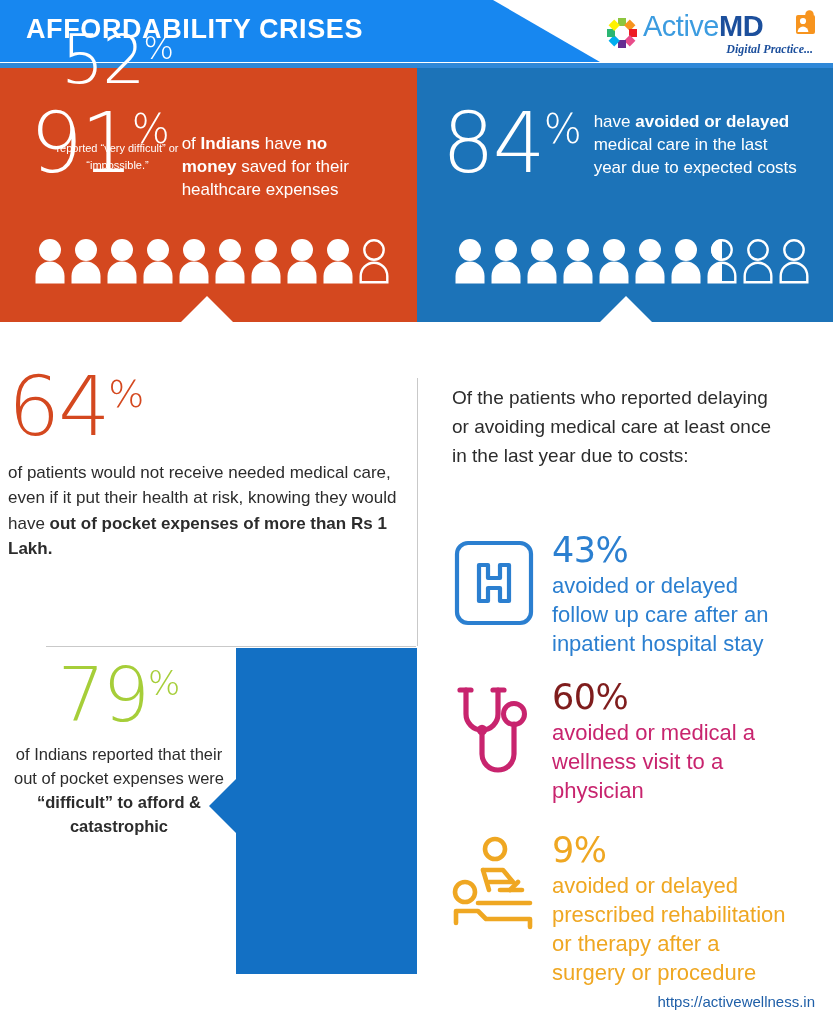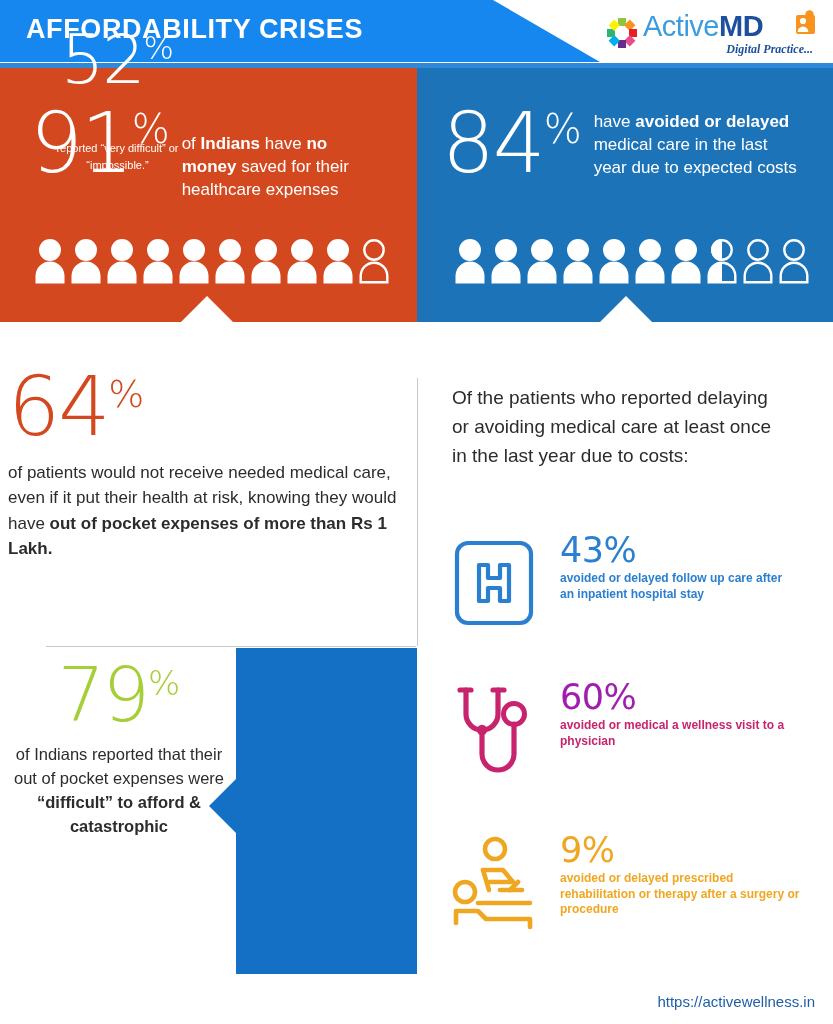--- a/index.html
+++ b/index.html
@@ -70,23 +70,23 @@
   .vdivider { position:absolute; left:417px; top:378px; width:1px; height:268px; background:#c9c9c9; }
   .hdivider { position:absolute; left:46px; top:646px; width:370px; height:1px; background:#c9c9c9; }
 
   
   .intro { position:absolute; left:452px; top:383px; width:330px;
            font-size:19px; line-height:1.53; color:#2c2c2c; }
 
   
   .ritem { position:absolute; display:flex; align-items:flex-start; }
   .ricon { width:84px; flex:none; display:flex; align-items:center; justify-content:center; }
-  .rtext { margin-left:24px; }
+  .rtext { margin-left:16px; }
   .rnum { font-size:35px; line-height:1.02; font-weight:400; font-family:"DejaVu Sans", sans-serif; letter-spacing:-0.5px; }
-  .rdesc { font-size:12px; line-height:1.32; margin-top:2px;font-weight:bold; }
+  .rdesc { font-size:22px; line-height:1.32; margin-top:2px; }
 
   
   .sec79 { position:absolute; left:10px; top:660px; width:218px; text-align:center; }
   .num79 { font-size:74px; line-height:0.96; color:#a6ce39; font-weight:300;
            font-family:"DejaVu Sans", sans-serif; letter-spacing:-2px; }
   .num79 .pct { font-size:34px; vertical-align:super; letter-spacing:0; }
   .txt79 { margin-top:12px; font-size:16.5px; line-height:1.45; color:#2c2c2c; }
   .txt79 b { font-weight:bold; }
 
   
@@ -270,21 +270,21 @@
   <div class="ricon">
     <svg width="82" height="105" viewBox="0 0 82 105">
       <path d="M13 10 v24 a16 16 0 0 0 32 0 V10" fill="none" stroke="#c8246e" stroke-width="5.2" stroke-linecap="round"></path>
       <path d="M7 10 h11 M40 10 h11" stroke="#c8246e" stroke-width="5.2" stroke-linecap="round"></path>
       <circle cx="29" cy="50" r="5.2" fill="#c8246e"></circle>
       <path d="M29 52 v22 a16 16 0 0 0 32 0 V44" fill="none" stroke="#c8246e" stroke-width="5.2" stroke-linecap="round"></path>
       <circle cx="61" cy="34" r="10.5" fill="none" stroke="#c8246e" stroke-width="5"></circle>
     </svg>
   </div>
   <div class="rtext">
-    <div class="rnum" style="color:#a21caf;">60%</div>
+    <div class="rnum" style="color:#7f1d1d;">60%</div>
     <div class="rdesc" style="color:#c8246e; width:235px;">avoided or medical a wellness visit to a physician</div>
   </div>
 </div>
 
 <div class="ritem" style="left:452px; top:833px; width:360px;">
   <div class="ricon">
     <svg width="84" height="110" viewBox="0 0 84 110">
       <circle cx="43" cy="16" r="10" fill="none" stroke="#efa722" stroke-width="4.6"></circle>
       <path d="M31 37 h20 l10 12 h-24" fill="none" stroke="#efa722" stroke-width="4.6" stroke-linejoin="round" stroke-linecap="round"></path>
       <path d="M31 37 l6 20" fill="none" stroke="#efa722" stroke-width="4.6" stroke-linecap="round"></path>

